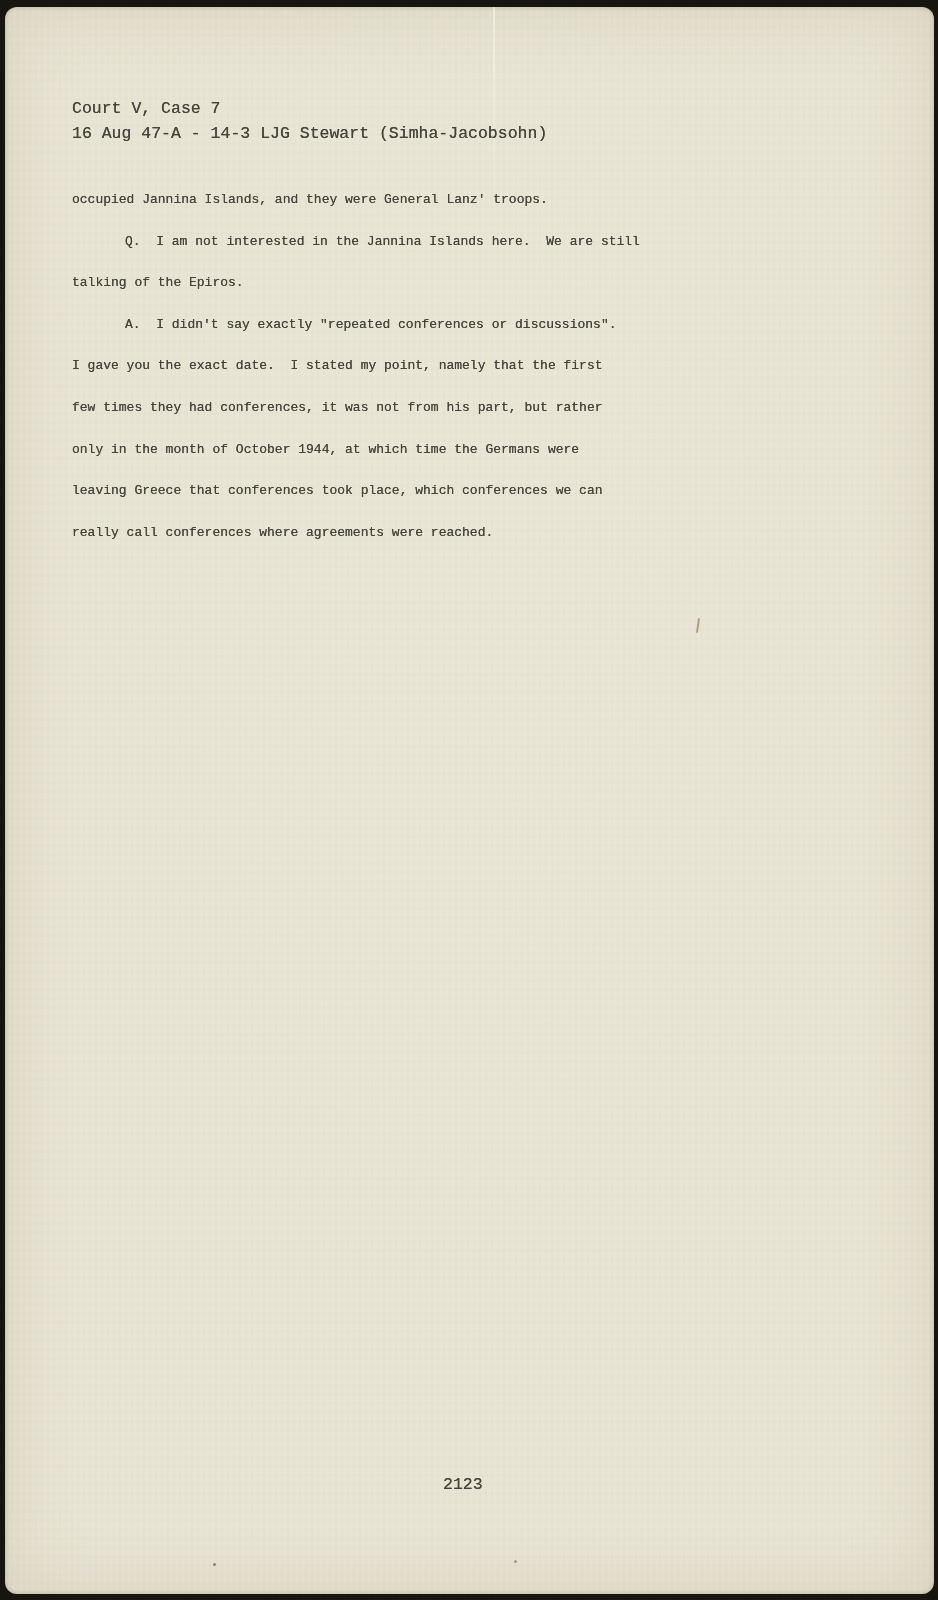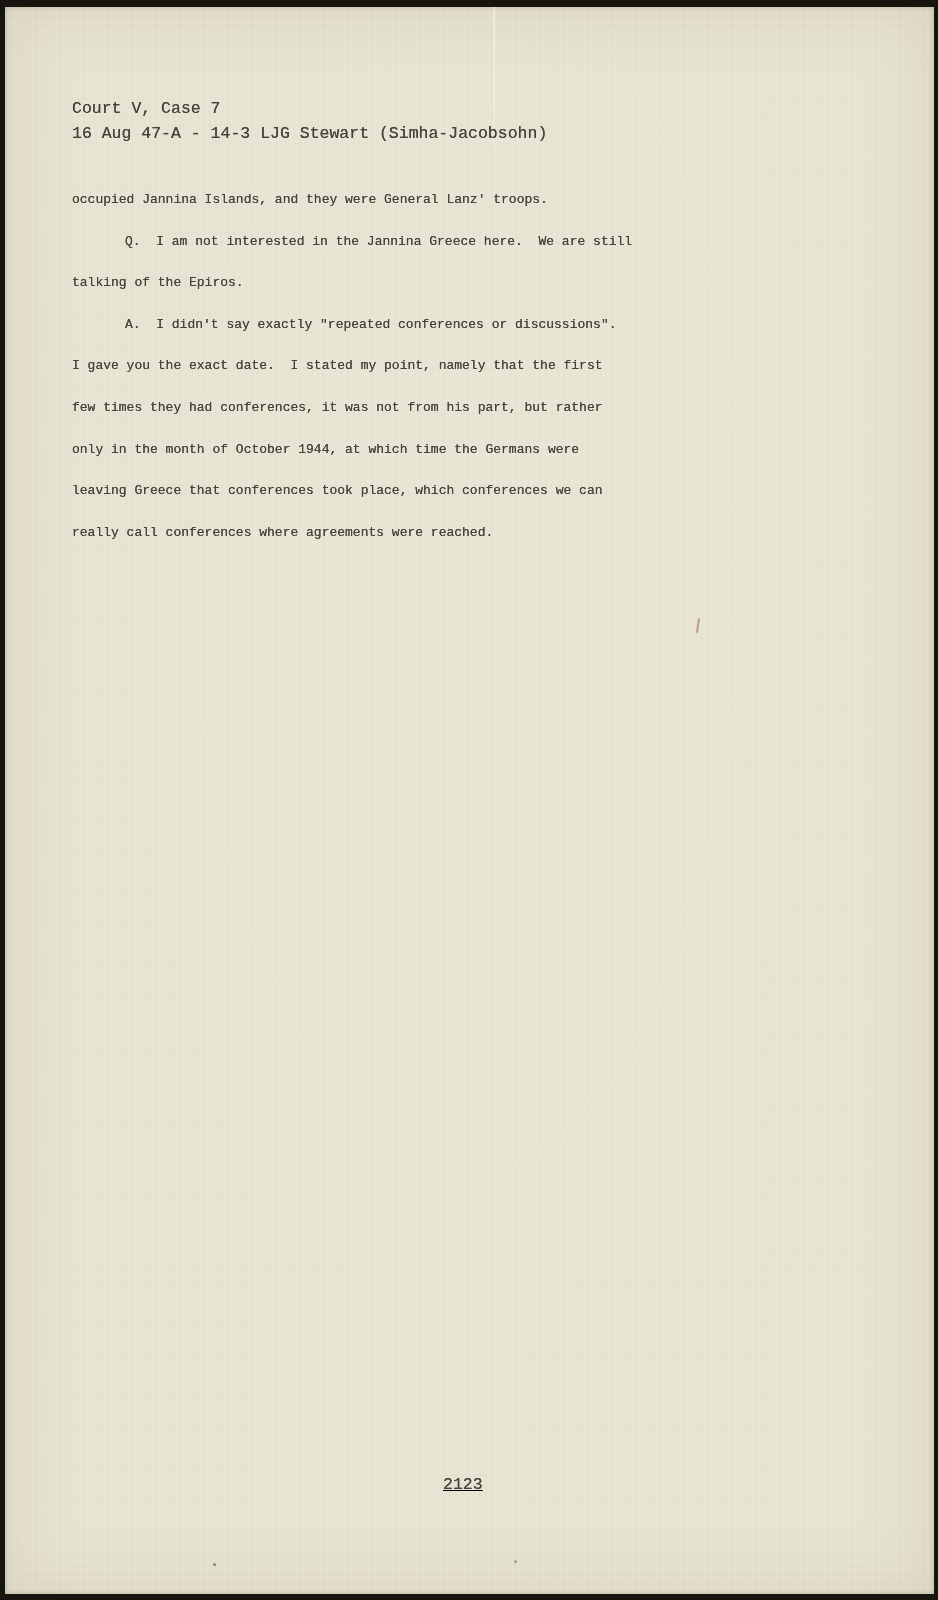--- a/index.html
+++ b/index.html
@@ -23,20 +23,21 @@
     right: 4px;
     bottom: 6px;
     background:
       radial-gradient(ellipse at 50% 35%, rgba(255,255,255,0.05), rgba(0,0,0,0) 65%),
       repeating-linear-gradient(90deg, rgba(125,112,82,0.022) 0 2px, rgba(0,0,0,0) 2px 6px),
       repeating-linear-gradient(0deg, rgba(125,112,82,0.015) 0 3px, rgba(0,0,0,0) 3px 9px),
       #e9e5d4;
     box-shadow:
       inset 0 0 70px rgba(120,102,65,0.14),
       inset 0 0 5px rgba(55,48,30,0.22);
+    border-radius: 12px;
   }
   .fold-line {
     position: absolute;
     left: 488px;
     top: 0;
     width: 2px;
     height: 210px;
     background: linear-gradient(180deg, rgba(250,248,236,0.55), rgba(250,248,236,0));
   }
   .ink {
@@ -60,21 +61,20 @@
   }
   .line.indent {
     padding-left: 53px;
   }
   .footer-block {
     position: absolute;
     left: 438px;
     top: 1468px;
     font-size: 16.5px;
     line-height: 20px;
-    text-decoration: underline;
   }
   .speck {
     position: absolute;
     border-radius: 50%;
   }
   .speck-scratch {
     left: 692px;
     top: 611px;
     width: 2px;
     height: 15px;
@@ -104,21 +104,21 @@
   <div class="paper">
     <div class="fold-line"></div>
 
     <div class="header-block">
       <div class="ink line">Court V, Case 7</div>
       <div class="ink line">16 Aug 47-A - 14-3 LJG Stewart (Simha-Jacobsohn)</div>
     </div>
 
     <div class="body-block">
       <div class="ink line">occupied Jannina Islands, and they were General Lanz' troops.</div>
-      <div class="ink line indent">Q.  I am not interested in the Jannina Greece here.  We are still</div>
+      <div class="ink line indent">Q.  I am not interested in the Jannina Islands here.  We are still</div>
       <div class="ink line">talking of the Epiros.</div>
       <div class="ink line indent">A.  I didn't say exactly "repeated conferences or discussions".</div>
       <div class="ink line">I gave you the exact date.  I stated my point, namely that the first</div>
       <div class="ink line">few times they had conferences, it was not from his part, but rather</div>
       <div class="ink line">only in the month of October 1944, at which time the Germans were</div>
       <div class="ink line">leaving Greece that conferences took place, which conferences we can</div>
       <div class="ink line">really call conferences where agreements were reached.</div>
     </div>
 
     <div class="footer-block">

